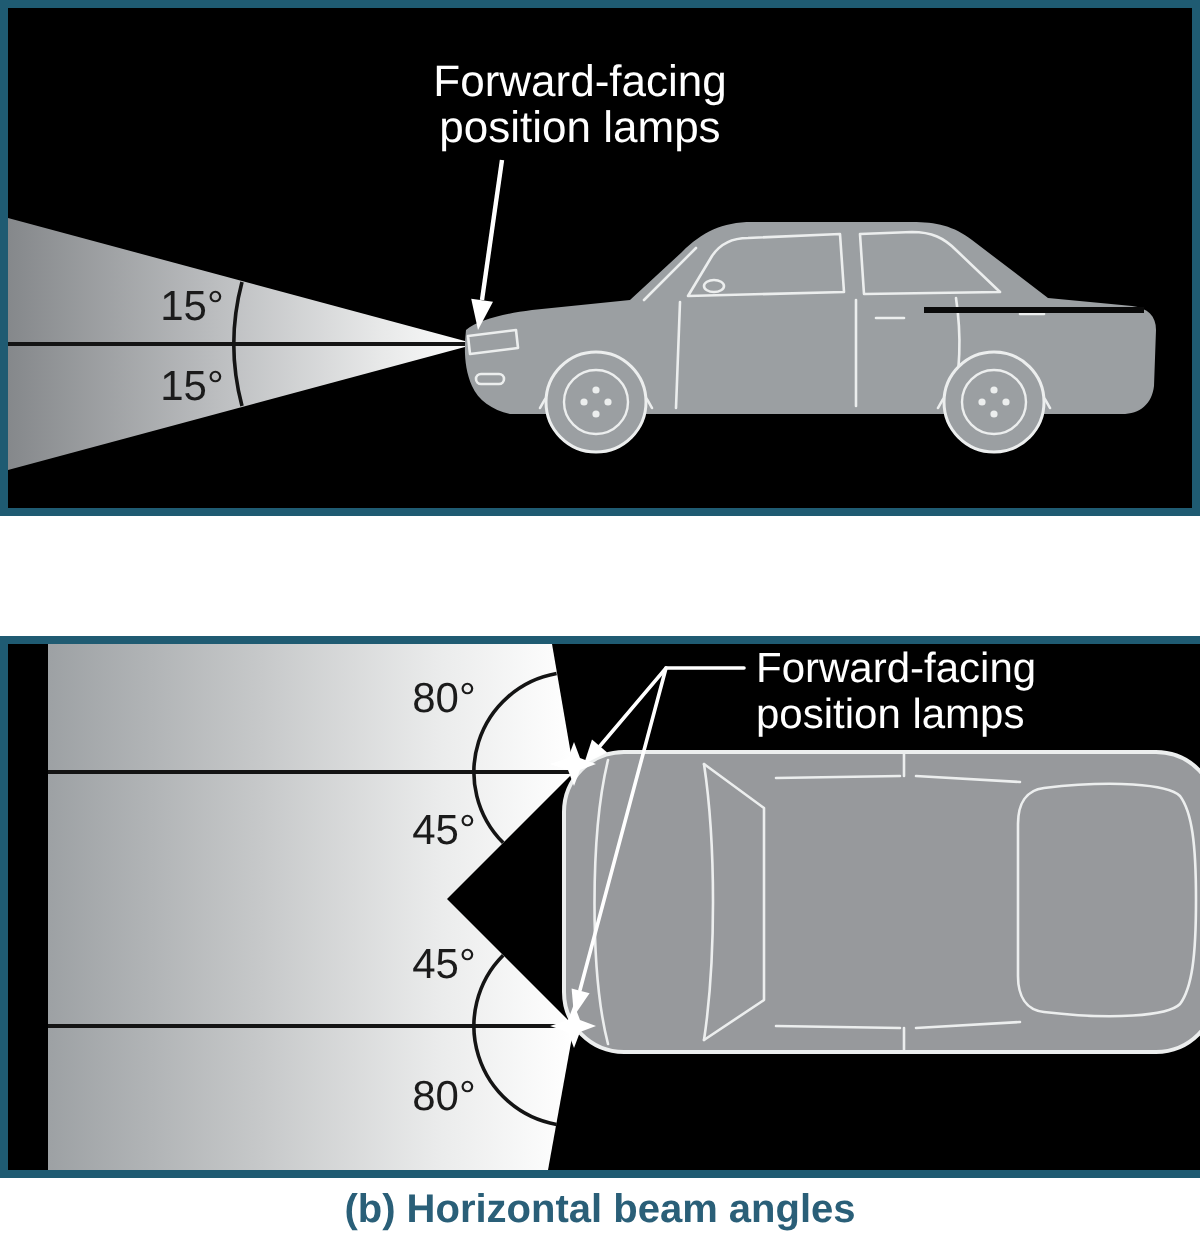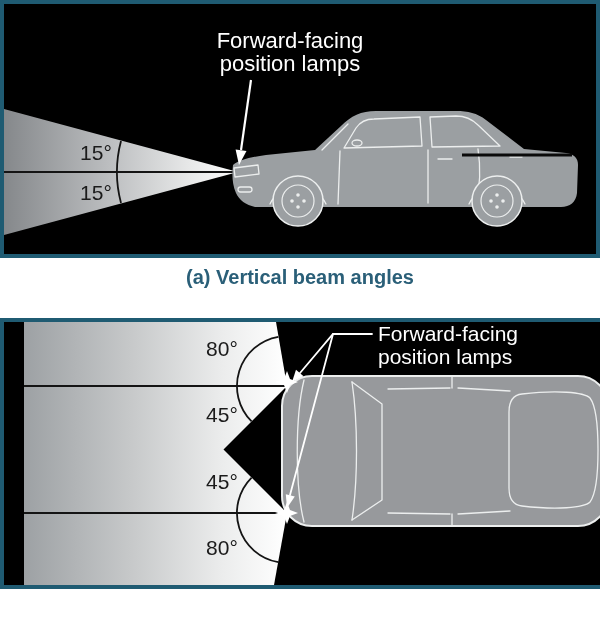--- a/index.html
+++ b/index.html
@@ -112,21 +112,20 @@
       <text x="286" y="44" text-anchor="middle" class="callout">Forward-facing</text>
       <text x="286" y="67" text-anchor="middle" class="callout">position lamps</text>
 
       <g>
         <line x1="247" y1="76" x2="237" y2="146" stroke="#ffffff" stroke-width="2.2"></line>
         <polygon points="235,161 242.5,146.9 231.6,145.4" fill="#ffffff"></polygon>
       </g>
     </svg>
   </div>
 
-  <div class="caption caption-a">(a) Vertical beam angles</div>
 
   <div class="panel panel-b">
     <svg width="592" height="263" viewBox="0 0 592 263">
       <defs>
         <linearGradient id="beamB" gradientUnits="userSpaceOnUse" x1="0" y1="0" x2="263" y2="0">
           <stop offset="0" stop-color="#9da1a4"></stop>
           <stop offset="0.4" stop-color="#c6c8c9"></stop>
           <stop offset="0.75" stop-color="#ebecec"></stop>
           <stop offset="1" stop-color="#ffffff"></stop>
         </linearGradient>
@@ -172,14 +171,15 @@
         <polygon points="268,60 279.6,54.2 272,47.7" fill="#ffffff"></polygon>
         <path class="leader" d="M309,12 L266,173"></path>
         <polygon points="263,186 270.8,174.6 261.8,172.3" fill="#ffffff"></polygon>
       </g>
 
       <text x="354" y="19" class="callout callout-b">Forward-facing</text>
       <text x="354" y="42" class="callout callout-b">position lamps</text>
     </svg>
   </div>
 
+  <div class="caption caption-b">(b) Horizontal beam angles</div>
 
 </div>
 
 </body></html>

